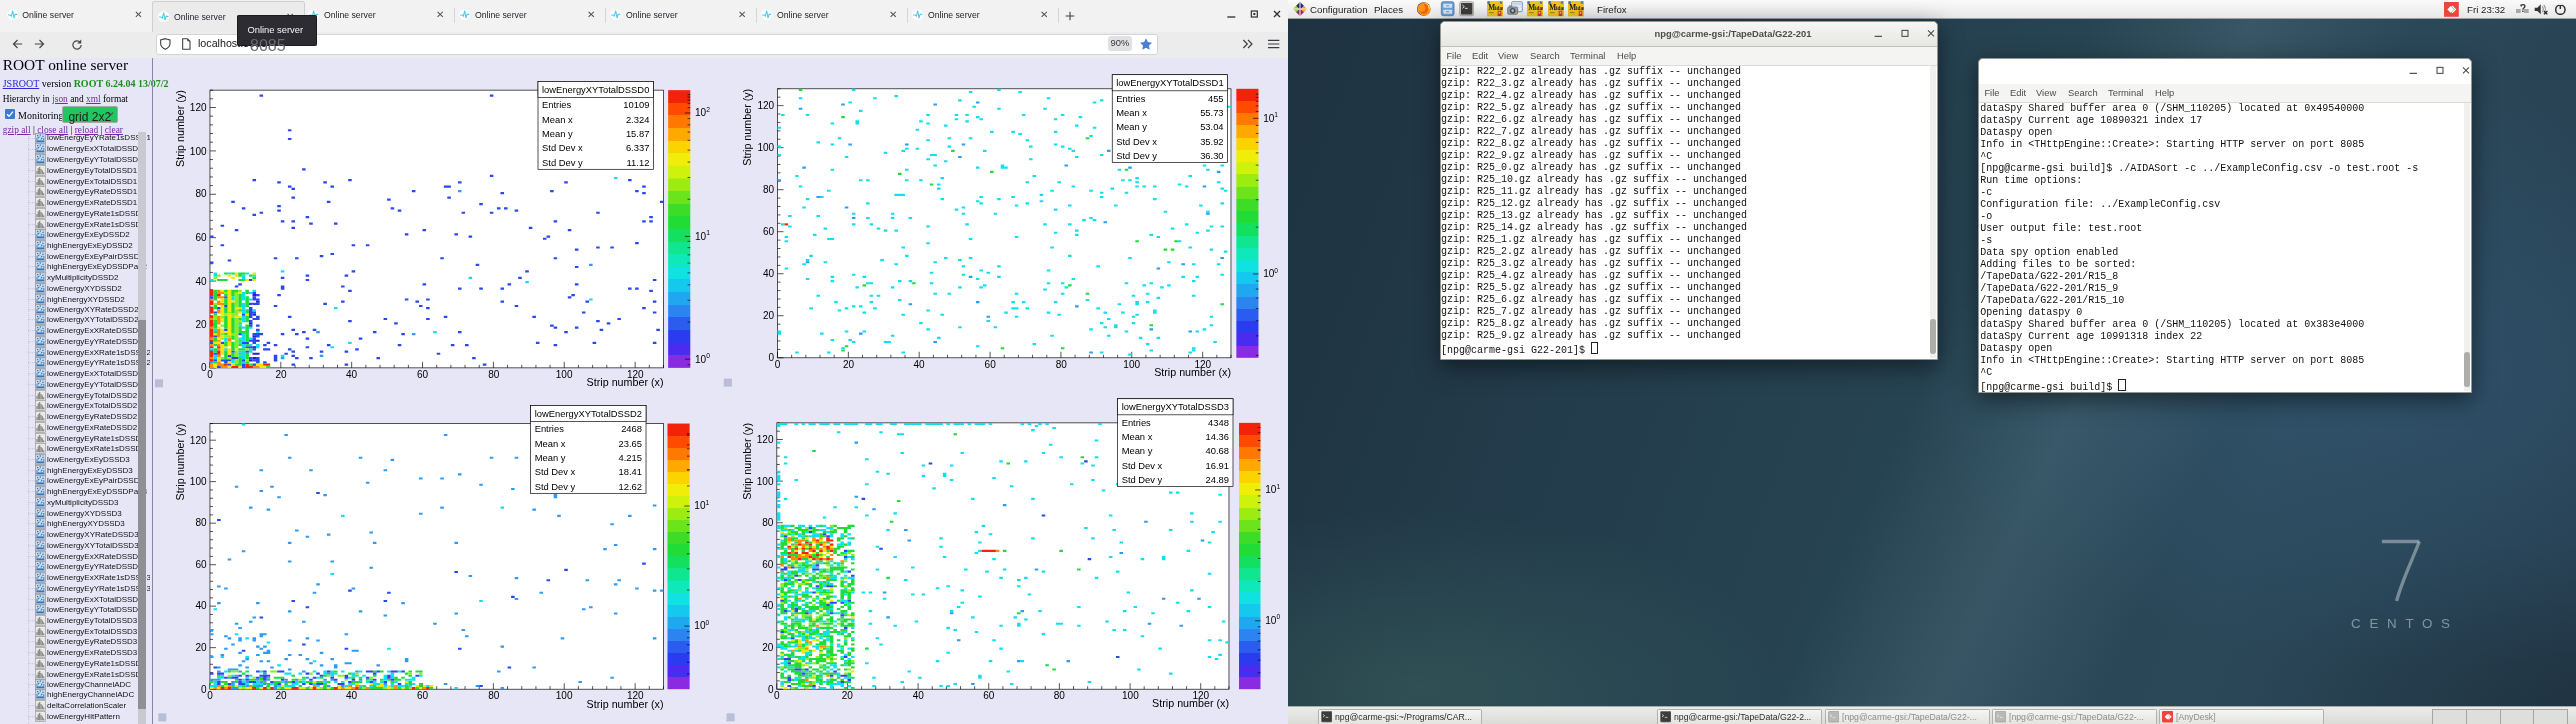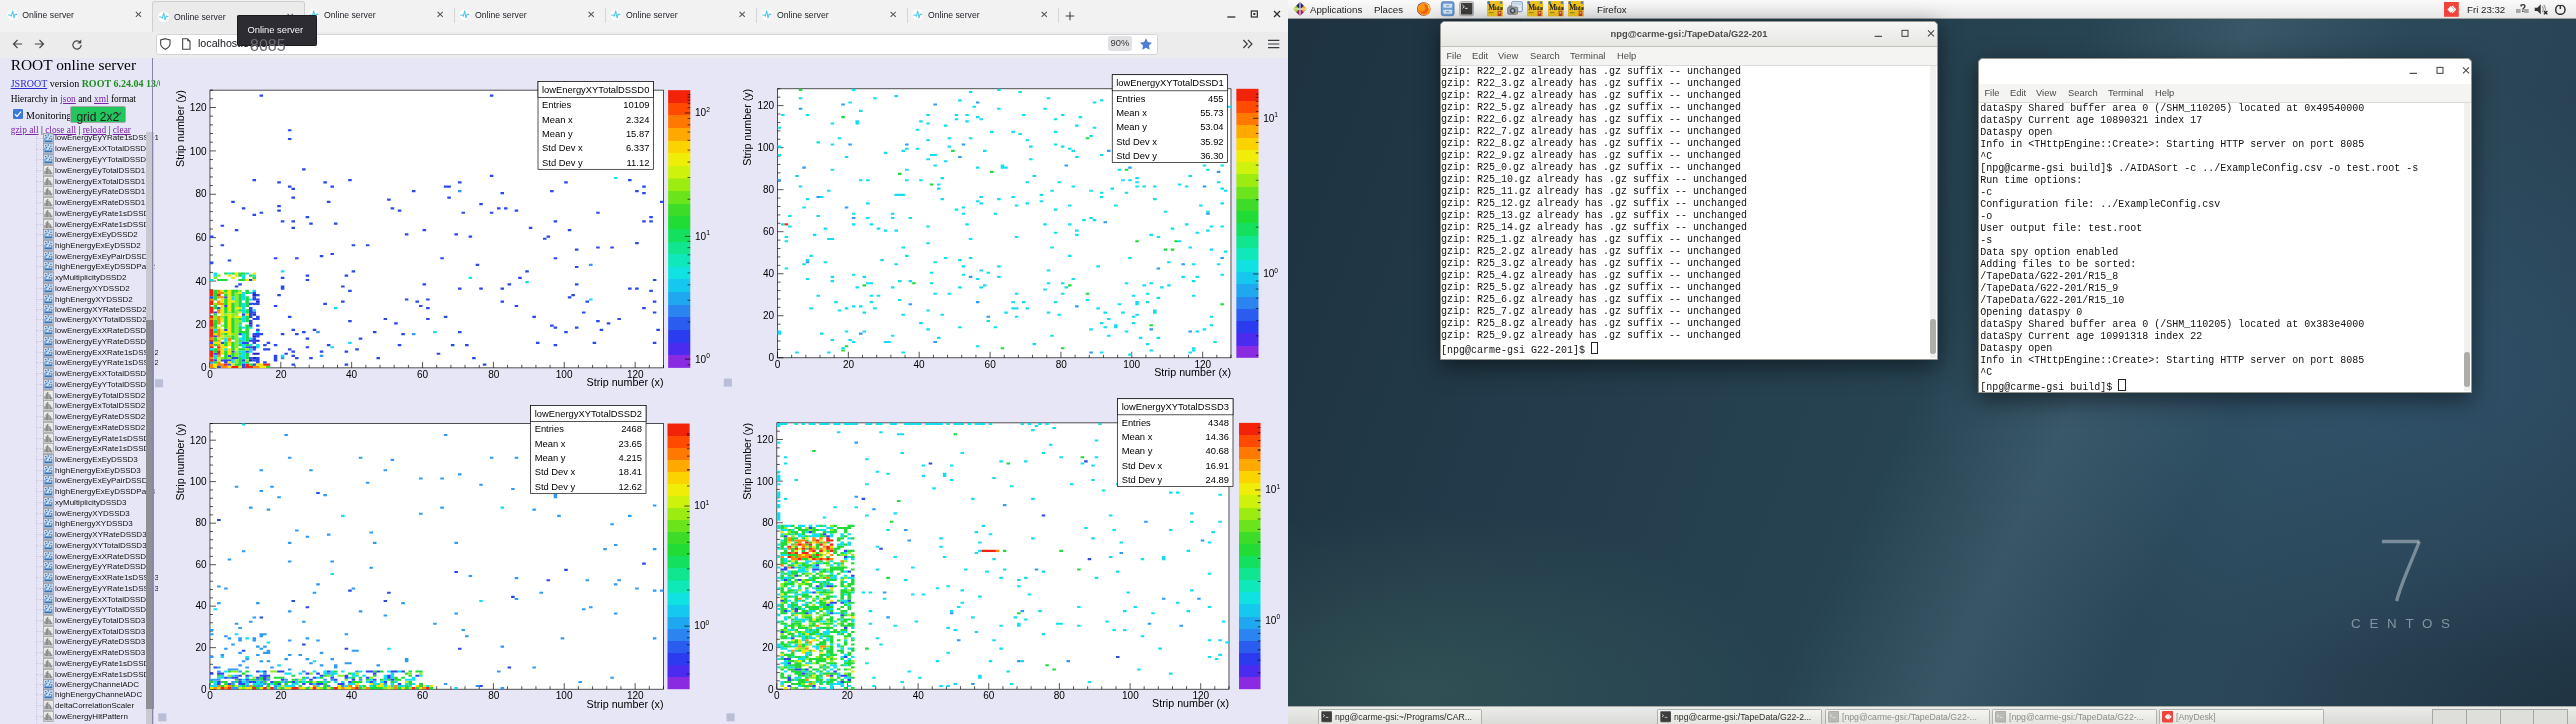--- a/index.html
+++ b/index.html
@@ -11,21 +11,21 @@
 .tab .tt{position:absolute;left:21px;top:10px;font-size:8.7px;color:#23222a;}
 .tab .tx{position:absolute;left:133px;top:8.7px;font-size:10px;color:#4e4e55;}
 .tabsep{position:absolute;top:8px;width:0.7px;height:14.8px;background:#d5d5d8;}
 .fav{position:absolute;left:5.4px;top:8.7px;}
 #navbar{position:absolute;left:0;top:32px;width:1288px;height:25.5px;background:#ececed;}
 #urlbar{position:absolute;left:156px;top:34px;width:1002px;height:21px;background:#fff;border:0.7px solid #d4d4d8;border-radius:2.7px;box-sizing:border-box;}
 #zoombadge{position:absolute;left:1108px;top:36px;width:24px;height:14.8px;background:#e1e1e3;border-radius:2.7px;font-size:9.4px;color:#35353b;text-align:center;line-height:14.8px;}
 #tooltip{position:absolute;left:237px;top:14.8px;width:78px;height:29.5px;background:#2d2c33;border:0.7px solid #1c1b21;border-radius:1.3px;z-index:60;}
 #tooltip span{position:absolute;left:9.4px;top:8.7px;color:#f6f6f7;font-size:9.4px;}
 
-#sidebar{position:absolute;left:8px;top:58px;width:152px;height:667px;background:#e6e6f6;font-family:"Liberation Serif",serif;overflow:hidden;}
+#sidebar{position:absolute;left:0;top:58px;width:152px;height:667px;background:#e6e6f6;font-family:"Liberation Serif",serif;overflow:hidden;padding-left:36px;}
 #sdiv{position:absolute;left:152px;top:58px;width:1.3px;height:667px;background:#8585a5;}
 a.lk{color:#2b2bd0;text-decoration:underline;}
 a.vk{color:#7b24a8;text-decoration:underline;}
 .tr{position:absolute;left:35px;height:10.7px;white-space:nowrap;font-family:"Liberation Sans",sans-serif;font-size:8px;color:#111;}
 .tr span{position:absolute;left:12px;top:0.7px;}
 .ticon{position:absolute;left:0;top:0;width:10.7px;height:10.7px;}
 #treescroll{position:absolute;left:138px;top:74px;width:8px;height:592px;background:#c9c9d2;}
 #treethumb{position:absolute;left:138px;top:262px;width:8px;height:389px;background:#8f8f96;}
 
 #desk{position:absolute;left:1288px;top:0;width:1288px;height:725px;overflow:hidden;
@@ -35,21 +35,21 @@
  radial-gradient(470px 268px at 100% 100%, rgba(10,20,28,0.25), rgba(10,20,28,0) 70%),
  linear-gradient(115deg,rgba(255,255,255,0) 50%,rgba(170,205,215,0.12) 60%,rgba(170,205,215,0) 70%),
  linear-gradient(110deg,#1e3240 0%,#233c4b 28%,#274453 52%,#2b4859 74%,#263d4e 100%);}
 #toppanel{position:absolute;left:0;top:0;width:1288px;height:18px;
 background:linear-gradient(#fafafa,#e8e8e8);border-bottom:0.7px solid #9f9f9f;}
 .pmenu{position:absolute;top:4px;font-size:9.7px;color:#1b1b1b;}
 #clock{position:absolute;left:1179px;top:4px;font-size:9.7px;color:#1b1b1b;}
 .term{position:absolute;background:#fff;border:0.7px solid #96968f;border-radius:4.7px 4.7px 0 0;
 box-shadow:0 6.7px 23px rgba(0,0,0,0.5);}
 .ttl{position:absolute;left:0;top:0;right:0;height:24px;background:linear-gradient(#f6f6f5,#e6e6e3);
-border-bottom:0.7px solid #c2c1bd;border-radius:4.7px 4.7px 0 0;}
+border-bottom:0.7px solid #c2c1bd;border-radius:4.7px 4.7px 0 0;padding-left:44px;}
 .ttl b{position:absolute;width:100%;text-align:center;top:6px;font-size:9.4px;color:#4c4c4c;font-weight:700;}
 .wbtn{position:absolute;top:5.4px;color:#4a4a4a;}
 .mbar{position:absolute;left:0;right:0;height:18px;background:#f4f4f2;border-bottom:0.7px solid #dbdbd7;}
 .mbar span{position:absolute;top:3.4px;font-size:9.4px;color:#4c4c4c;}
 pre.tc{margin:0;position:absolute;font-family:"Liberation Mono",monospace;
 font-size:10px;line-height:12px;color:#111;letter-spacing:0;}
 .tsb{position:absolute;width:6.7px;background:#f0f0ee;}
 .tsbt{position:absolute;width:5.4px;background:#adada9;border-radius:2.7px;}
 .cur{display:inline-block;width:5.4px;height:10px;border:0.7px solid #222;vertical-align:-1.3px;}
 #taskbar{position:absolute;left:0;top:706px;width:1288px;height:19px;
@@ -1819,21 +1819,21 @@
     <div id="toppanel">
       <svg class="ab" style="left:5.4px;top:2px" width="14" height="14" viewBox="0 0 21 21">
         <g transform="translate(10.5,10.5)">
           <rect x="-9" y="-4" width="8" height="8" fill="#9ccd2a" transform="rotate(45 -5 0)"></rect>
           <rect x="1" y="-4" width="8" height="8" fill="#efa724" transform="rotate(45 5 0)"></rect>
           <rect x="-4" y="-9" width="8" height="8" fill="#262577" transform="rotate(45 0 -5)"></rect>
           <rect x="-4" y="1" width="8" height="8" fill="#932279" transform="rotate(45 0 5)"></rect>
           <path d="M-11 0h22M0 -11v22" stroke="#efefef" stroke-width="1.6"></path>
         </g>
       </svg>
-      <span class="pmenu" style="left:22px">Applications</span>
+      <span class="pmenu" style="left:22px">Configuration</span>
       <span class="pmenu" style="left:86px">Places</span>
       <svg class="ab" style="left:128px;top:1.3px" width="15.4" height="15.4" viewBox="0 0 23 23">
         <circle cx="11.5" cy="12" r="10" fill="#3a1f8f"></circle>
         <circle cx="10" cy="13" r="6.5" fill="#7b4bd6"></circle>
         <path d="M2 12A10 10 0 0 1 21 8.5c1.2 3.5.6 7.5-1.6 10A10 10 0 0 1 2.6 15z" fill="#ff9611"></path>
         <path d="M4 6c3-4 9-5 13-2 3 2.4 4.6 6 3.6 10-.4-2-1.6-3.4-3-4 .6-3-1-6-4-7-3.4-1.2-7 .4-9.6 3z" fill="#ffd24a"></path>
         <path d="M11.5 4c3.5 0 7 3 7 7.5s-3.3 7.6-7.3 7.6c-3 0-5.8-1.8-6.8-4.5 2.2 1.8 5.8 1.8 7.8-.2 1.8-1.5 2.4-4.3 1.3-6.5-.7-1.7-1.3-2.6-2-3.9z" fill="#f0600e"></path>
       </svg>
       <svg class="ab" style="left:152px;top:1.3px" width="15.4" height="15.4" viewBox="0 0 23 23">
         <rect x="2" y="1" width="19" height="21" rx="3" fill="#6d9fd4" stroke="#3c6da8"></rect>

